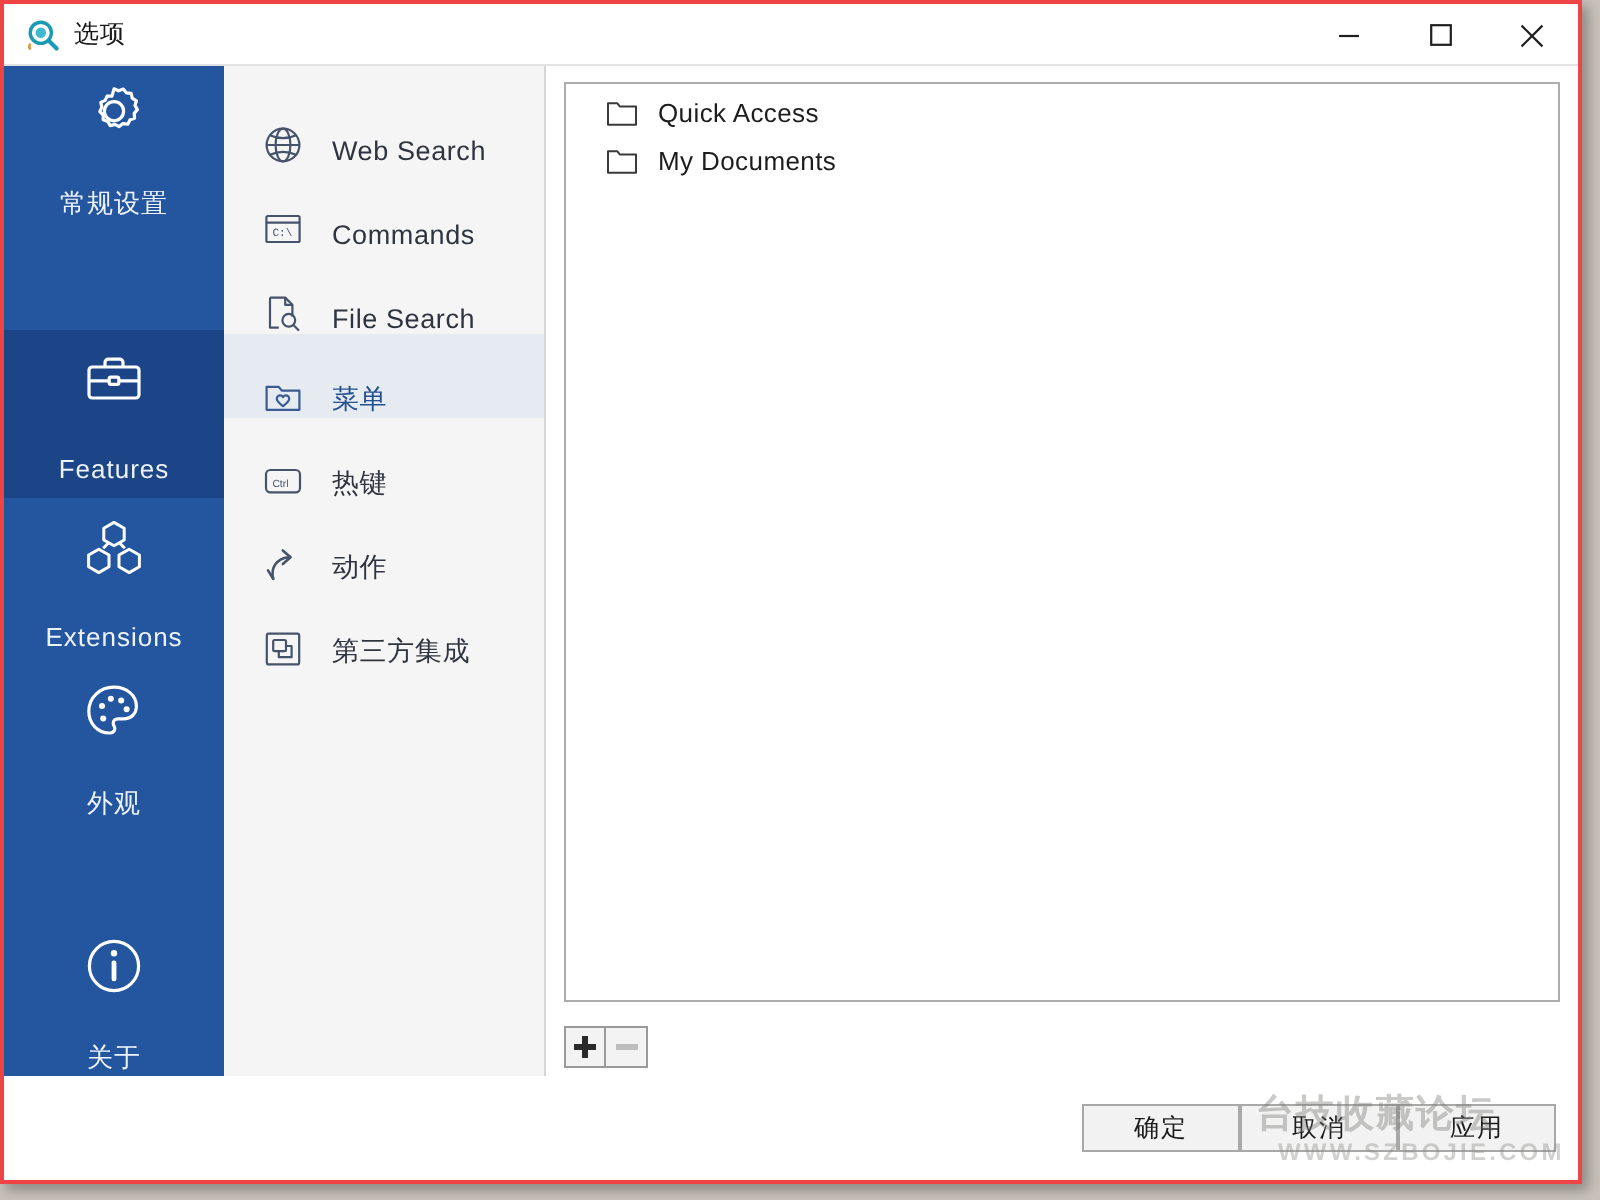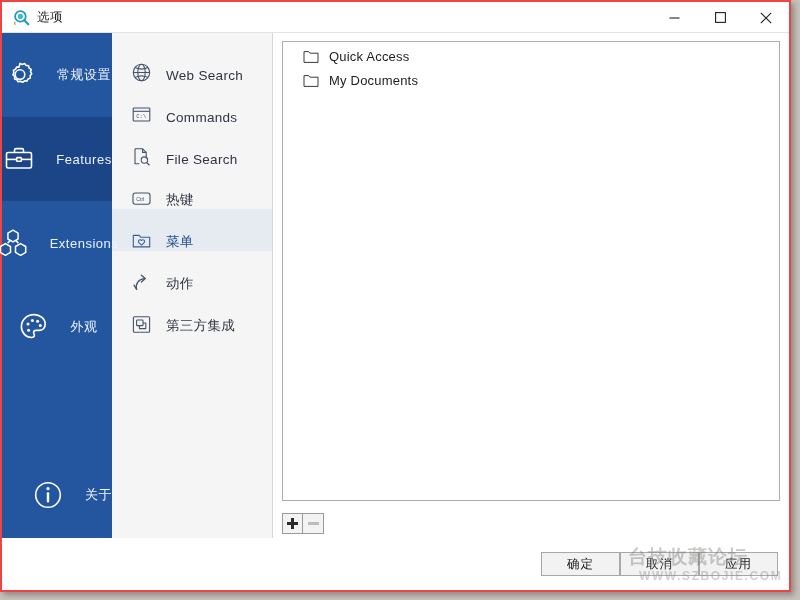--- a/index.html
+++ b/index.html
@@ -74,28 +74,29 @@
   .nav-left {
     width: 110px;
     background: #2456a0;
     display: flex;
     flex-direction: column;
     position: relative;
   }
   .nav-item {
     height: 84px;
     display: flex;
+    flex-direction: column;
     align-items: center;
     justify-content: center;
     gap: 20px;
     color: #ffffff;
     cursor: default;
     user-select: none;
   }
-  .nav-item.selected { background: #1b4586; }
+  .nav-item.selected { background: #1b4586; margin-top: 48px; }
   .nav-item .nv-icon { width: 34px; height: 34px; display: block; }
   .nav-item .nv-label {
     font-size: 13px;
     color: #eef3fa;
     letter-spacing: 0.5px;
   }
   .nav-spacer { flex: 1; }
   .nav-item.about { height: 86px; justify-content: flex-end; }
 
   
@@ -407,40 +408,40 @@
                 <path d="M4.0 2.8v15.0h4.4"></path>
                 <path d="M11.6 2.8v3.6h3.6"></path>
                 <circle cx="13.4" cy="14.1" r="3.2"></circle>
                 <line x1="15.7" y1="16.5" x2="18.2" y2="19.0" stroke-linecap="round"></line>
               </g>
             </svg>
           </span>
           <span class="mid-label">File Search</span>
         </div>
 
-        <div class="mid-item">
-          <span class="mid-icon">
-            <svg viewBox="0 0 21 21" width="21" height="21">
-              <rect x="2.0" y="5.0" width="17.0" height="11.2" rx="2.2" fill="none" stroke="#45536b" stroke-width="1.1"></rect>
-              <text x="5.2" y="13.3" font-family="'Liberation Sans', sans-serif" font-size="5.2" fill="#45536b">Ctrl</text>
-            </svg>
-          </span>
-          <span class="mid-label">热键</span>
-        </div>
-
         <div class="mid-item selected">
           <span class="mid-icon">
             <svg viewBox="0 0 21 21" width="21" height="21">
               <g fill="none" stroke="#3b5c93" stroke-width="1.1" stroke-linejoin="round">
                 <path d="M2.3 5.4h6.0l1.6 1.9h8.8v9.6H2.3z"></path>
                 <path d="M10.5 15.1c-1.7-1.3-3.1-2.3-3.1-3.7 0-1.0.8-1.7 1.7-1.7.7 0 1.1.4 1.4.8.3-.4.7-.8 1.4-.8.9 0 1.7.7 1.7 1.7 0 1.4-1.4 2.4-3.1 3.7z"></path>
               </g>
             </svg>
           </span>
           <span class="mid-label">菜单</span>
+        </div>
+
+        <div class="mid-item">
+          <span class="mid-icon">
+            <svg viewBox="0 0 21 21" width="21" height="21">
+              <rect x="2.0" y="5.0" width="17.0" height="11.2" rx="2.2" fill="none" stroke="#45536b" stroke-width="1.1"></rect>
+              <text x="5.2" y="13.3" font-family="'Liberation Sans', sans-serif" font-size="5.2" fill="#45536b">Ctrl</text>
+            </svg>
+          </span>
+          <span class="mid-label">热键</span>
         </div>
 
         <div class="mid-item">
           <span class="mid-icon">
             <svg viewBox="0 0 21 21" width="21" height="21">
               <g fill="none" stroke="#45536b" stroke-width="1.3" stroke-linejoin="round" stroke-linecap="round">
                 <path d="M5.6 17.4C4.2 11.6 7.6 7.2 13.2 6.6"></path>
                 <path d="M10.4 3.2l3.9 3.4-3.9 3.4"></path>
                 <path d="M5.6 17.4L3.0 13.2"></path>
               </g>

